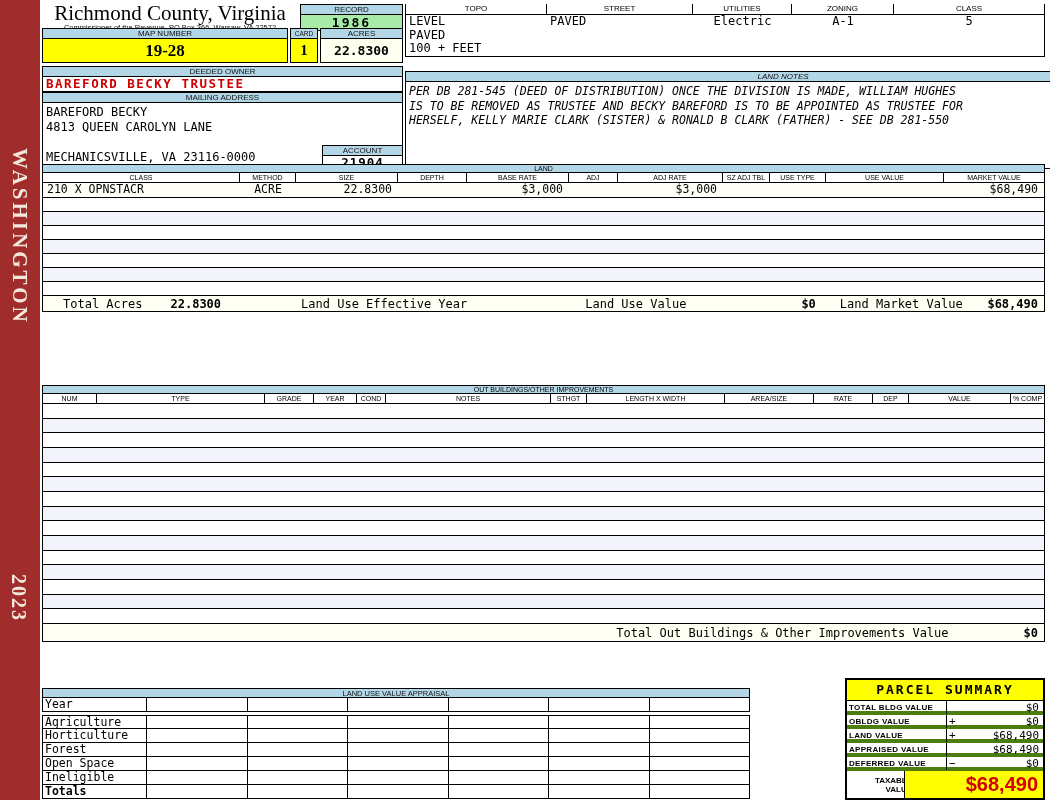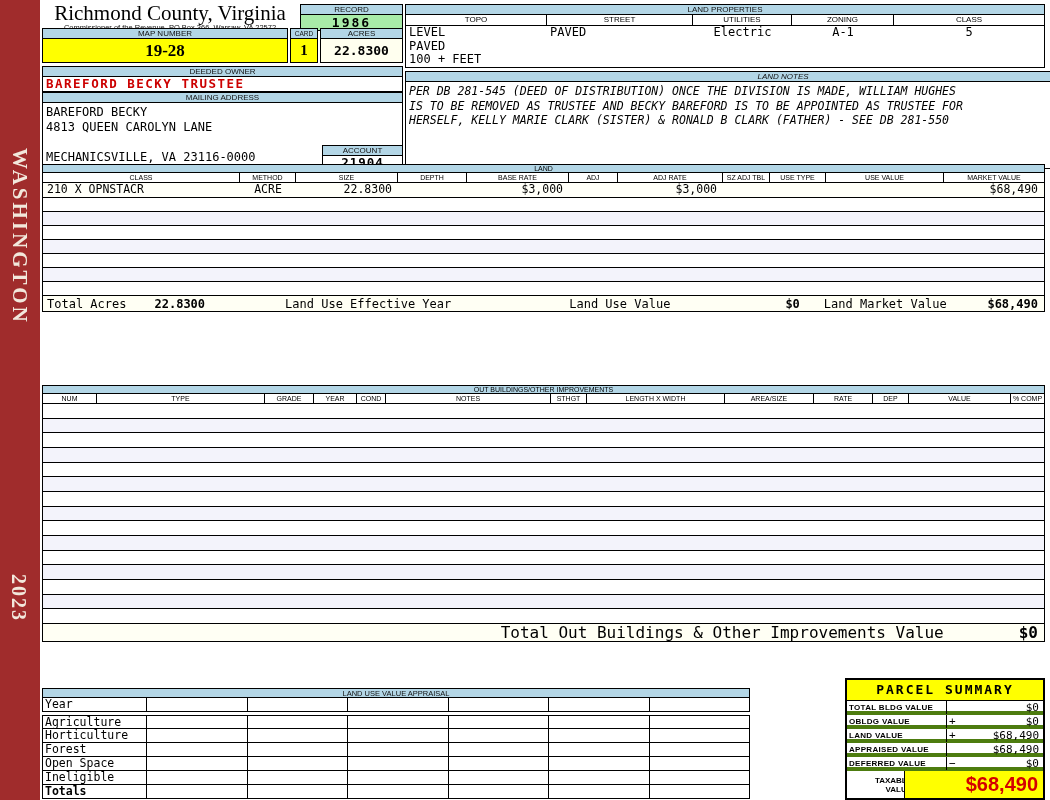--- a/index.html
+++ b/index.html
@@ -85,21 +85,21 @@
   .totalrow .b { font-weight:bold; }
 
   
   .obbox { left:42px; top:385px; width:1003px; }
   .grid13 { display:grid; grid-template-columns:54px 168px 49px 43px 29px 165px 36px 138px 89px 59px 36px 102px 1fr; }
   .obempty { height:220px; display:flex; flex-direction:column;
              border-left:1px solid #000; border-right:1px solid #000; }
   .obrow { flex:1; border-bottom:1px solid #000; background:#fff; }
   .obrow.alt { background:#F3F3FB; }
   .obtotal { display:flex; align-items:center; justify-content:flex-end; height:18px;
-             background:#FFFFF4; border:1px solid #000; border-top:none; font-size:16px; }
+             background:#FFFFF4; border:1px solid #000; border-top:none; font-size:12px; }
   .obtotal .lbl { margin-right:75px; }
   .obtotal .b { font-weight:bold; margin-right:6px; }
 
   
   .apbox { left:42px; top:688px; width:708px; }
   .ap-row { display:grid; grid-template-columns:103px repeat(6, 1fr); height:14px;
             border:1px solid #000; border-top:none; background:#fff; }
   .ap-row.first { margin-bottom:3px; border-bottom:1px solid #000; }
   .ap-row.first + .ap-row { border-top:1px solid #000; }
   .ap-label { font-family:"DejaVu Sans Mono", monospace; font-size:11.5px; line-height:12px; padding-left:2px; }
@@ -164,21 +164,20 @@
     <div>4813 QUEEN CAROLYN LANE</div>
     <div>&nbsp;</div>
     <div>MECHANICSVILLE, VA 23116-0000</div>
   </div>
   <div class="abs acctbox">
     <div class="bluebar">ACCOUNT</div>
     <div class="acctval mono">21904</div>
   </div>
 
   <div class="abs lpbox">
-    <div class="bluebar">LAND PROPERTIES</div>
     <div class="lp-grid lp-headrow">
       <div class="lp-h">TOPO</div>
       <div class="lp-h">STREET</div>
       <div class="lp-h">UTILITIES</div>
       <div class="lp-h">ZONING</div>
       <div class="lp-h">CLASS</div>
     </div>
     <div class="lp-vals mono">
       <div class="lp-grid">
         <div class="lp-v">LEVEL</div>
@@ -232,21 +231,21 @@
     <div class="emptywrap">
         <div class="erow"></div>
         <div class="erow alt"></div>
         <div class="erow"></div>
         <div class="erow alt"></div>
         <div class="erow"></div>
         <div class="erow alt"></div>
         <div class="erow"></div>
       </div>
     <div class="totalrow mono">
-      <span style="margin-left:4px">Total Acres</span>
+      <span style="margin-left:20px">Total Acres</span>
       <span class="b" style="margin-left:28px">22.8300</span>
       <span style="margin-left:80px">Land Use Effective Year</span>
       <span style="margin-left:118px">Land Use Value</span>
       <span class="b" style="margin-left:115px">$0</span>
       <span style="margin-left:24px">Land Market Value</span>
       <span class="b" style="margin-left:auto; margin-right:6px">$68,490</span>
     </div>
   </div>
 
   <div class="abs obbox">

